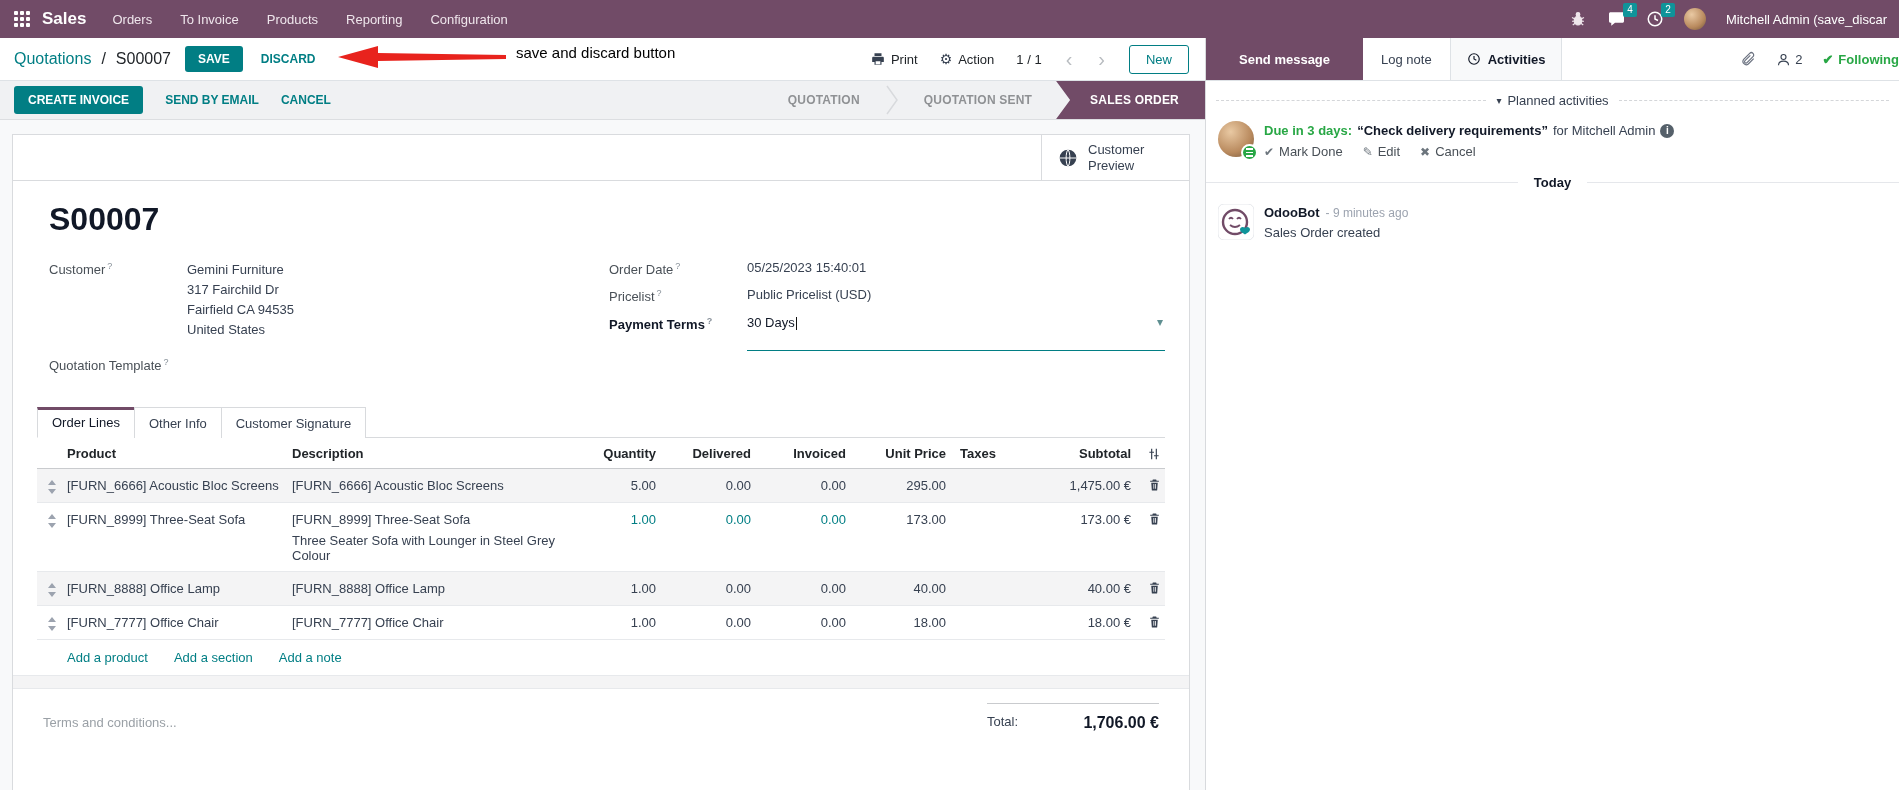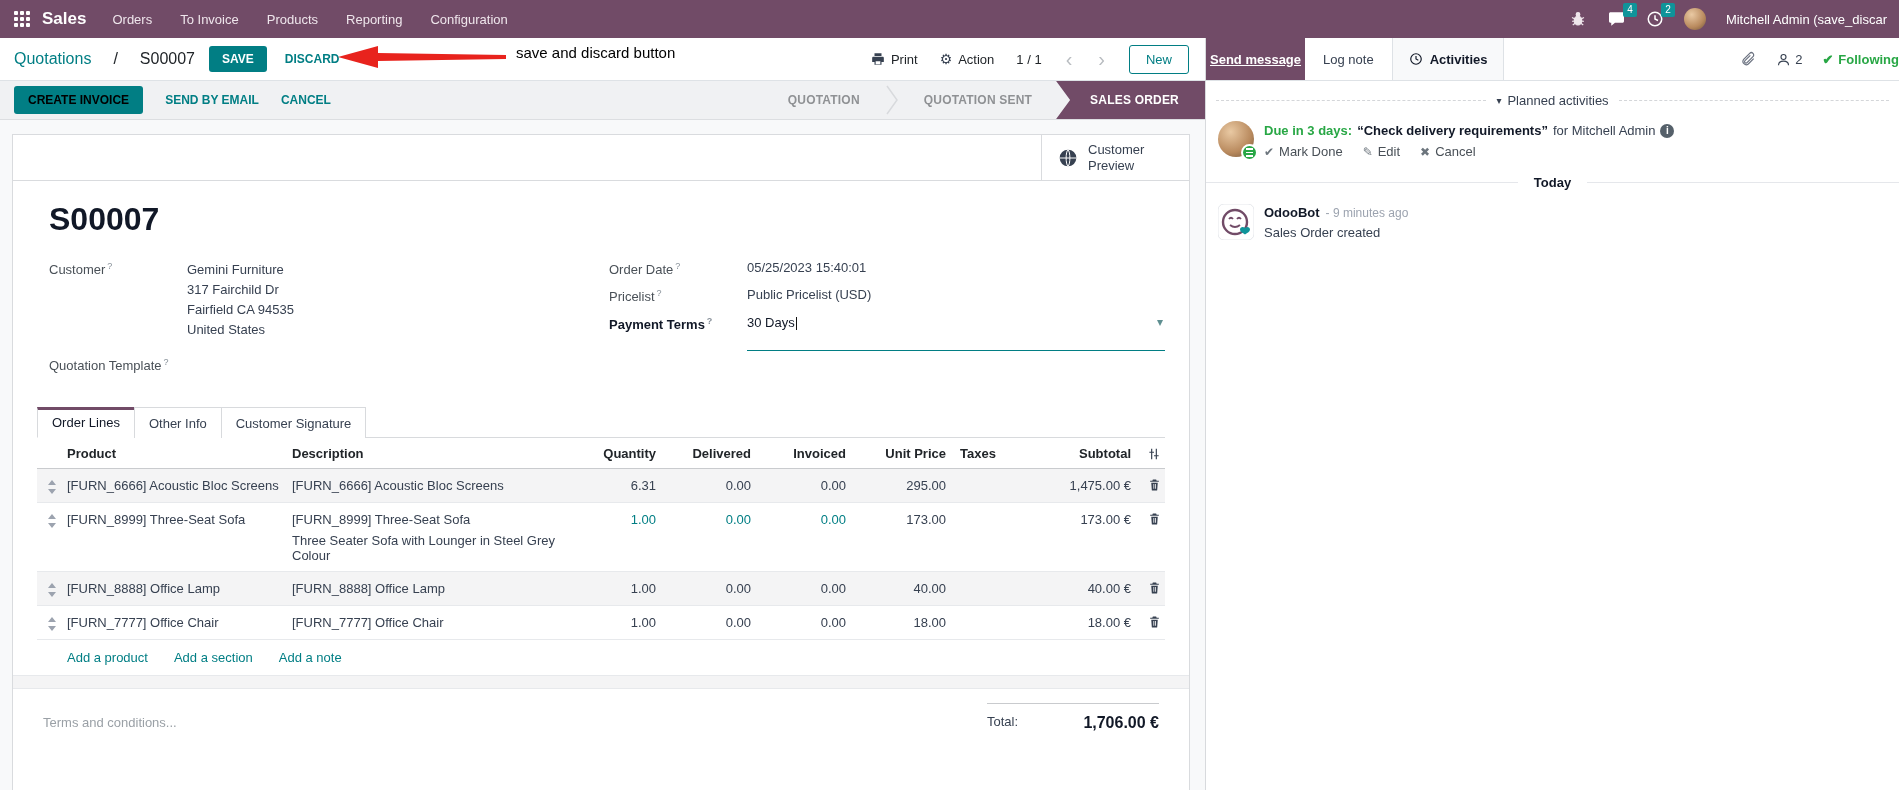--- a/index.html
+++ b/index.html
@@ -22,21 +22,21 @@
   .nav-user { color:#fff; font-size:13px; white-space:nowrap; flex-shrink:0; }
 
   
   .main-wrap { position:absolute; top:38px; left:0; right:0; bottom:0; display:flex; }
   .left-pane { width:1206px; flex-shrink:0; border-right:1px solid #d8dadd; display:flex; flex-direction:column; }
   .chatter { flex:1; background:#fff; overflow:hidden; }
 
   
   .control-row { height:43px; background:#fff; border-bottom:1px solid #dee2e6;
     display:flex; align-items:center; padding:0 14px; position:relative; }
-  .breadcrumb { font-size:16px; display:flex; align-items:center; gap:22px; }
+  .breadcrumb { font-size:16px; display:flex; align-items:center; gap:10px; }
   .bc-parent { color:#017e84; cursor:pointer; }
   .bc-sep, .bc-current { color:#212529; }
   .save-btn { margin-left:14px; background:#017e84; color:#fff; font-size:12px; font-weight:bold;
     border:none; padding:6px 13px; border-radius:3px; cursor:pointer; }
   .discard-btn { margin-left:18px; background:none; border:none; color:#017e84;
     font-size:12px; font-weight:bold; cursor:pointer; }
   .cp-right { margin-left:auto; display:flex; align-items:center; gap:22px; padding-right:2px; }
   .cp-link { display:flex; align-items:center; gap:6px; color:#212529; font-size:13px; cursor:pointer; }
   .gear-glyph { font-size:14px; color:#374151; }
   .pager { color:#212529; }
@@ -44,21 +44,21 @@
   .new-btn { background:#fff; border:1px solid #017e84; color:#017e84; font-size:13px;
     padding:6px 16px; border-radius:3px; cursor:pointer; }
 
   
   .annotation { position:absolute; left:338px; top:6px; display:flex; align-items:flex-start; z-index:5; pointer-events:none; }
   .annotation-text { color:#000; font-size:15px; margin-left:10px; }
 
   
   .statusbar { height:39px; background:#f0f1f3; border-bottom:1px solid #dcdee1;
     display:flex; align-items:center; padding-left:14px; }
-  .sb-primary { background:#017e84; color:#000000; border:none; font-size:12px; font-weight:bold;
+  .sb-primary { background:#017e84; color:#ffffff; border:none; font-size:12px; font-weight:bold;
     padding:7px 14px; border-radius:3px; cursor:pointer; }
   .sb-flat { background:none; border:none; color:#017e84; font-size:12px; font-weight:bold;
     margin-left:22px; cursor:pointer; }
   .stages { margin-left:auto; height:100%; display:flex; align-items:stretch; }
   .stage { display:flex; align-items:center; padding:0 24px; color:#8f9194;
     font-size:12px; font-weight:bold; letter-spacing:.2px; cursor:pointer; }
   .stage-sep { align-self:center; }
   .stage.active { background:#714B67; color:#fff; padding:0 26px 0 34px;
     clip-path:polygon(0 0,100% 0,100% 100%,0 100%,14px 50%); }
 
@@ -123,21 +123,21 @@
   .terms { color:#9aa0a6; padding-top:12px; }
   .total-block { margin-left:auto; width:172px; }
   .total-rule { border-top:1px solid #c9cbce; margin-bottom:10px; }
   .total-line { display:flex; align-items:flex-start; }
   .total-label { color:#374151; }
   .total-value { margin-left:auto; font-size:16px; font-weight:bold; color:#111827; }
 
   
   .chatter-top { height:43px; border-bottom:1px solid #dee2e6; display:flex; align-items:stretch; }
   .send-msg { background:#714B67; color:#fff; font-size:13px; font-weight:bold; border:none;
-    padding:0 4px; cursor:pointer;text-decoration:underline; }
+    padding:0 33px; cursor:pointer; }
   .log-note { background:none; border:none; color:#374151; font-size:13px; padding:0 18px; cursor:pointer; }
   .activities-tab { display:flex; align-items:center; gap:7px; padding:0 16px; background:#f8f9fa;
     border-left:1px solid #dee2e6; border-right:1px solid #dee2e6; color:#111827; font-weight:bold; cursor:pointer; }
   .chatter-top-right { margin-left:auto; display:flex; align-items:center; gap:20px; }
   .followers { display:flex; align-items:center; gap:4px; color:#374151; cursor:pointer; }
   .following { display:flex; align-items:center; gap:5px; color:#28a745; font-weight:bold; white-space:nowrap; cursor:pointer; }
 
   .planned-divider { display:flex; align-items:center; margin:12px 10px 0; }
   .planned-divider .dline { flex:1; border-top:1px dashed #d4d6d9; }
   .planned-label { padding:0 10px; color:#374151; display:flex; align-items:center; gap:6px; cursor:pointer; }
@@ -366,21 +366,21 @@
             </div>
 
             <div class="trow stripe">
               <span class="col-handle">
                 <svg width="10" height="14" viewBox="0 0 10 14">
                     <path d="M5 0l4 5H1zM5 14l4-5H1z" fill="#9ca3af"></path>
                   </svg>
                 </span>
               <span class="col-product">[FURN_6666] Acoustic Bloc Screens</span>
               <span class="col-desc"><span>[FURN_6666] Acoustic Bloc Screens</span></span>
-              <span class="col-qty">6.31</span>
+              <span class="col-qty">5.00</span>
               <span class="col-del">0.00</span>
               <span class="col-inv">0.00</span>
               <span class="col-price">295.00</span>
               <span class="col-tax"></span>
               <span class="col-sub">1,475.00 €</span>
               <span class="col-trash">
                 <svg width="13" height="14" viewBox="0 0 24 24">
                     <path fill="#374151" d="M9 2h6l1 2h4v2H4V4h4zM6 8h12l-1 13c0 .6-.4 1-1 1H8c-.6 0-1-.4-1-1zm4 2v9h1.5v-9zm3 0v9h1.5v-9z"></path>
                   </svg>
                 </span>

